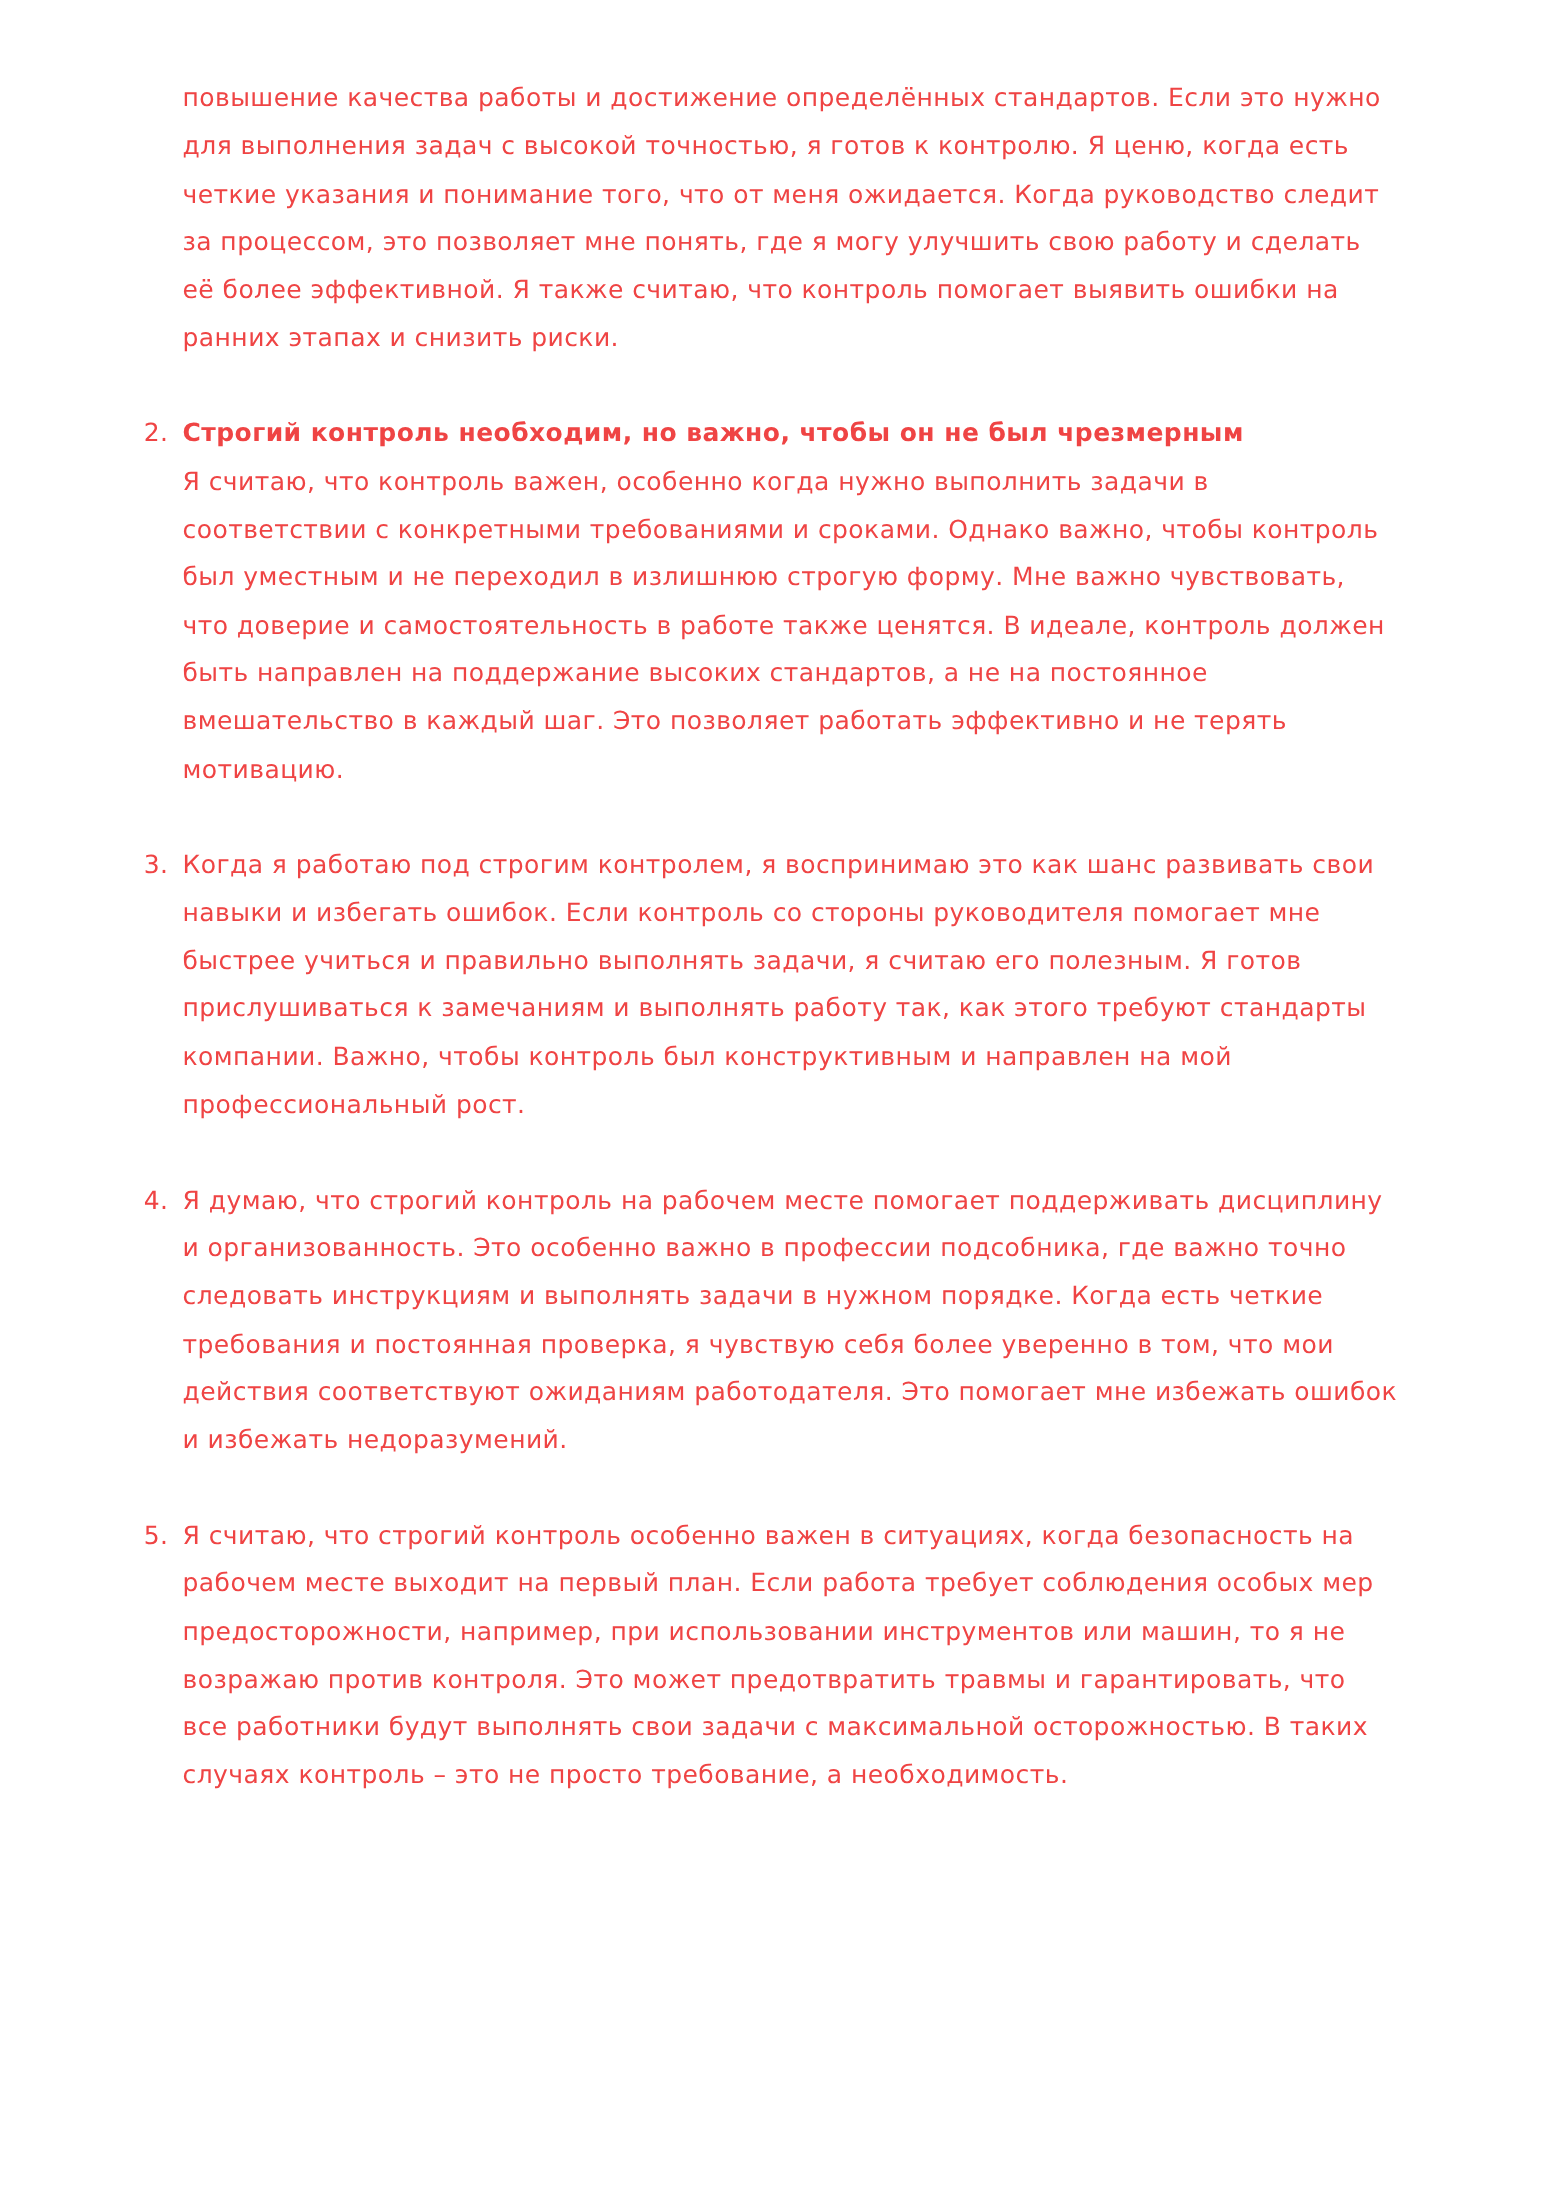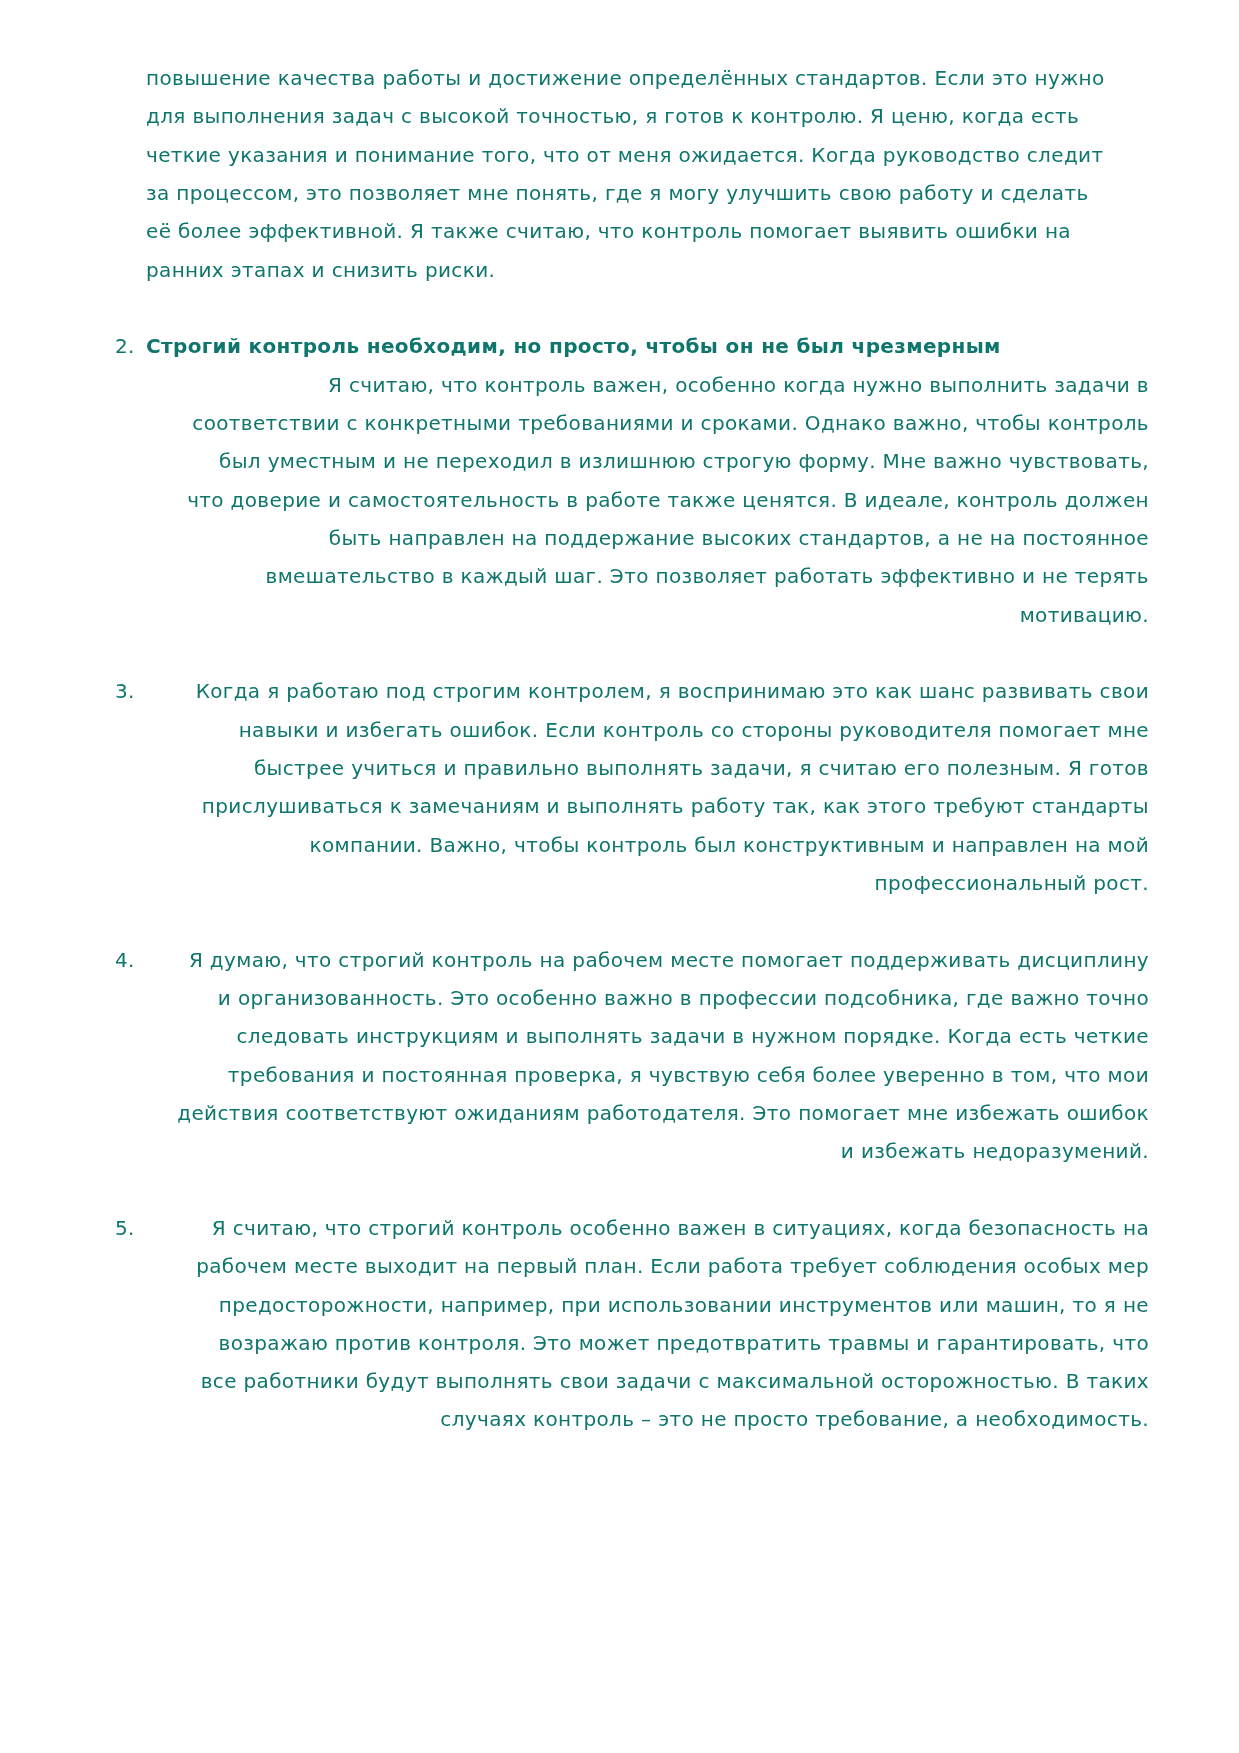--- a/index.html
+++ b/index.html
@@ -12,21 +12,21 @@
     height: 1753px;
     overflow: hidden;
     font-family: "DejaVu Sans", "Liberation Sans", sans-serif;
   }
   .doc-page {
     box-sizing: border-box;
     width: 1239px;
     height: 1753px;
     background: #ffffff;
     padding: 59px 90px 0 146px;
-    color: #0f766e;
+    color: #ef4444;
     font-size: 20px;
     line-height: 38.33px;
     letter-spacing: 0.35px;
   }
   .para {
     margin: 0 0 38.33px 0;
     white-space: pre-line;
   }
   .list-item {
     position: relative;
@@ -42,38 +42,37 @@
     font-weight: 400;
   }
   .item-title {
     font-weight: 700;
     margin: 0;
     white-space: pre-line;
   }
   .item-body {
     margin: 0;
     white-space: pre-line;
-    text-align: right;
   }
 </style>
 </head>
 <body>
 
 <div class="doc-page">
 
   <p class="para">повышение качества работы и достижение определённых стандартов. Если это нужно
 для выполнения задач с высокой точностью, я готов к контролю. Я ценю, когда есть
 четкие указания и понимание того, что от меня ожидается. Когда руководство следит
 за процессом, это позволяет мне понять, где я могу улучшить свою работу и сделать
 её более эффективной. Я также считаю, что контроль помогает выявить ошибки на
 ранних этапах и снизить риски.</p>
 
   <div class="list-item">
     <span class="item-number">2.</span>
-    <p class="item-title">Строгий контроль необходим, но просто, чтобы он не был чрезмерным</p>
+    <p class="item-title">Строгий контроль необходим, но важно, чтобы он не был чрезмерным</p>
     <p class="item-body">Я считаю, что контроль важен, особенно когда нужно выполнить задачи в
 соответствии с конкретными требованиями и сроками. Однако важно, чтобы контроль
 был уместным и не переходил в излишнюю строгую форму. Мне важно чувствовать,
 что доверие и самостоятельность в работе также ценятся. В идеале, контроль должен
 быть направлен на поддержание высоких стандартов, а не на постоянное
 вмешательство в каждый шаг. Это позволяет работать эффективно и не терять
 мотивацию.</p>
   </div>
 
   <div class="list-item">

